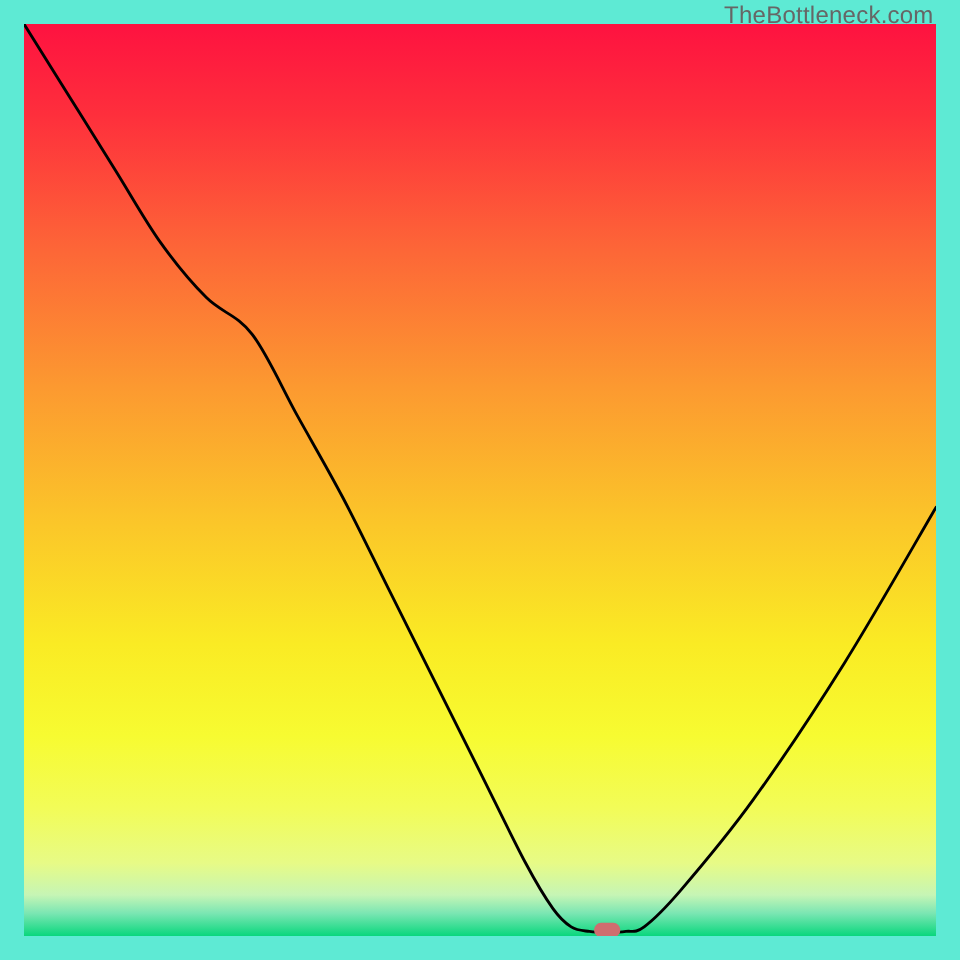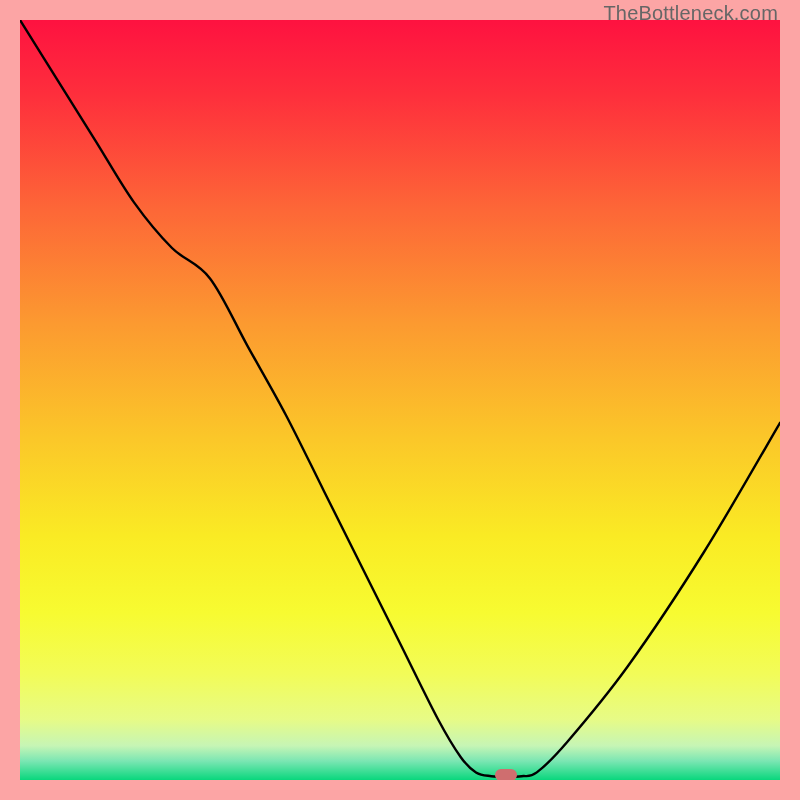--- a/index.html
+++ b/index.html
@@ -1,21 +1,21 @@
 <!DOCTYPE html>
 <html><head>
 <meta charset="utf-8">
 <style>
   * { margin: 0; padding: 0; box-sizing: border-box; }
   html, body { width: 800px; height: 800px; background: #000; overflow: hidden; }
   .chart-container {
     position: relative;
     width: 800px;
     height: 800px;
-    background: #fca5a5;
+    background: #5eead4;
   }
   .plot-area {
     position: absolute;
     left: 20px;
     top: 20px;
     width: 760px;
     height: 760px;
     overflow: hidden;
   }
   .gradient-bg {

